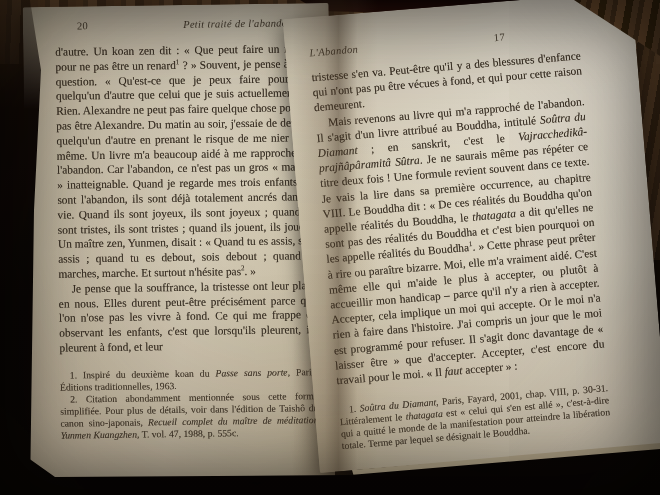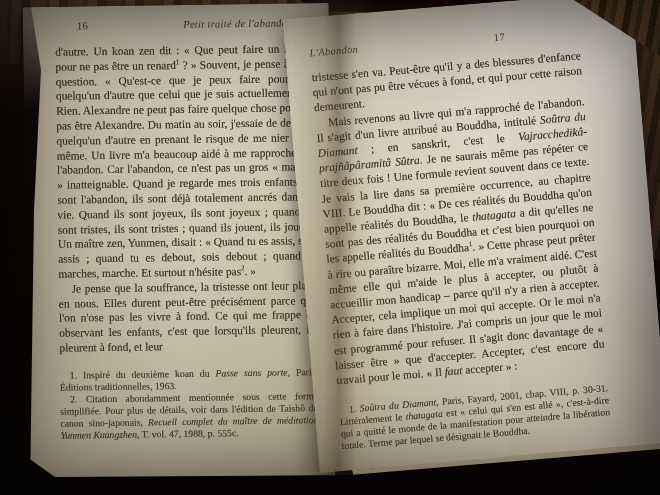--- a/index.html
+++ b/index.html
@@ -99,21 +99,21 @@
 <body>
 
 <div class="photo">
 
   <div class="wood-top"></div>
   <div class="wood-right"></div>
   <div class="cover-strip"></div>
 
   <div class="page page-left">
     <div class="phead">
-      <span class="folio">16</span>
+      <span class="folio">20</span>
       <span class="rhead">Petit traité de l'abandon</span>
     </div>
     <div class="body">
         <div class="para">d'autre. Un koan zen dit : « Que peut faire un renard pour ne pas être un renard<sup>1</sup> ? » Souvent, je pense à cette question. « Qu'est-ce que je peux faire pour être quelqu'un d'autre que celui que je suis actuellement ? » Rien. Alexandre ne peut pas faire quelque chose pour ne pas être Alexandre. Du matin au soir, j'essaie de devenir quelqu'un d'autre en prenant le risque de me nier moi-même. Un livre m'a beaucoup aidé à me rapprocher de l'abandon. Car l'abandon, ce n'est pas un gros « machin » inatteignable. Quand je regarde mes trois enfants, ils sont l'abandon, ils sont déjà totalement ancrés dans la vie. Quand ils sont joyeux, ils sont joyeux ; quand ils sont tristes, ils sont tristes ; quand ils jouent, ils jouent. Un maître zen, Yunmen, disait : « Quand tu es assis, sois assis ; quand tu es debout, sois debout ; quand tu marches, marche. Et surtout n'hésite pas<sup>2</sup>. »</div>
         <div class="para ind">Je pense que la souffrance, la tristesse ont leur place en nous. Elles durent peut-être précisément parce que l'on n'ose pas les vivre à fond. Ce qui me frappe en observant les enfants, c'est que lorsqu'ils pleurent, ils pleurent à fond, et leur</div>
       </div>
     <div class="footnotes">
         <div class="para">1. Inspiré du deuxième koan du <i>Passe sans porte</i>, Paris, Éditions traditionnelles, 1963.</div>
         <div class="para">2. Citation abondamment mentionnée sous cette forme simplifiée. Pour plus de détails, voir dans l'édition de Taishô du canon sino-japonais, <i>Recueil complet du maître de méditation Yunmen Kuangzhen</i>, T. vol. 47, 1988, p. 555c.</div>
       </div>

